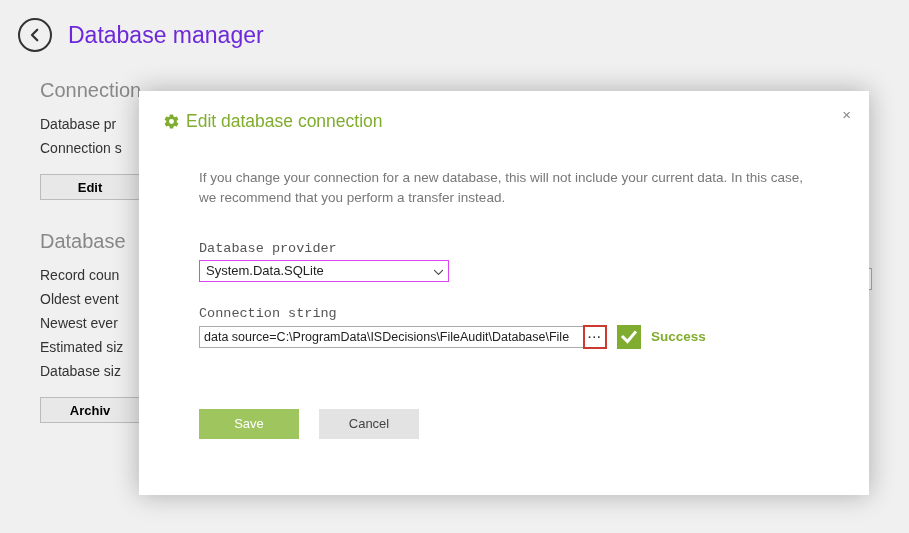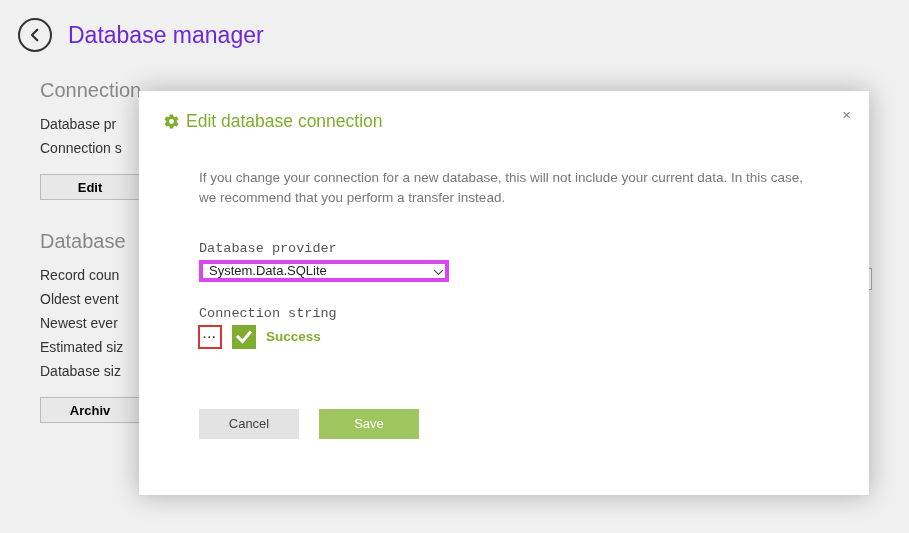--- a/index.html
+++ b/index.html
@@ -25,21 +25,21 @@
   .modal-title { font-size: 17.5px; color: #80ad2f; font-weight: 400; }
   .close-x { position: absolute; right: 18px; top: 16px; color: #888; font-size: 15px; cursor: pointer; font-family: Arial, sans-serif; line-height: 1; }
 
   .modal-body { padding: 36px 36px 0 36px; }
   .info-text { color: #777; font-size: 13.5px; line-height: 1.5; }
 
   .fields { margin-top: 32px; }
   .lbl { color: #555; font-size: 13.5px; margin-bottom: 4px; display: block; font-family: Liberation Mono, monospace; }
 
   .select-wrap { position: relative; display: inline-block; }
-  .select-box { width: 250px; height: 22px; border: 4px solid #d946ef; background: #fff; font-size: 13px; padding: 1px 24px 1px 6px; color: #222; display: flex; align-items: center; cursor: pointer; }
+  .select-box { width: 250px; height: 22px; border: 1px solid #d946ef; background: #fff; font-size: 13px; padding: 1px 24px 1px 6px; color: #222; display: flex; align-items: center; cursor: pointer; }
   .dd-arrow { position: absolute; right: 6px; top: 50%; transform: translateY(-50%); color: #555; }
 
   .conn-row { margin-top: 24px; }
   .conn-line { display: flex; align-items: center; }
   .conn-input { width: 385px; height: 22px; border: 1px solid #ababab; font-size: 12.5px; padding: 0 4px; color: #222; }
   .browse-btn { width: 24px; height: 24px; border: 2px solid #cc3a2f; background: #fff; margin-left: -1px; display: flex; align-items: center; justify-content: center; cursor: pointer; font-weight: bold; letter-spacing: 1px; font-size: 11px; color: #333; }
   .gap { width: 10px; }
   .check-box { width: 24px; height: 24px; background: #80ad2f; display: flex; align-items: center; justify-content: center; }
   .check-box svg { width: 18px; height: 18px; }
   .success-txt { color: #80ad2f; font-weight: 600; font-size: 13.5px; margin-left: 10px; }
@@ -102,33 +102,34 @@
           <span class="dd-arrow">
             <svg width="9" height="6" viewBox="0 0 10 6">
                 <path d="M0 0 L5 5 L10 0" fill="none" stroke="#555" stroke-width="1.3"></path>
               </svg>
           </span>
         </div>
 
         <div class="conn-row">
           <span class="lbl">Connection string</span>
           <div class="conn-line">
+            <input type="text" class="conn-input" value="data source=C:\ProgramData\ISDecisions\FileAudit\Database\File" style="">
             <div class="browse-btn">
               <span>···</span>
             </div>
             <div class="gap"></div>
             <div class="check-box">
               <svg viewBox="0 0 24 24" fill="none" stroke="#fff" stroke-width="4" stroke-linecap="square">
                   <polyline points="4 12 10 18 20 6"></polyline>
                 </svg>
             </div>
             <span class="success-txt">Success</span>
           </div>
         </div>
 
         <div class="btn-row">
+          <button class="btn btn-primary">Save</button>
           <button class="btn btn-secondary">Cancel</button>
-          <button class="btn btn-primary">Save</button>
         </div>
       </div>
     </div>
   </div>
 </div>
 
 </body></html>

